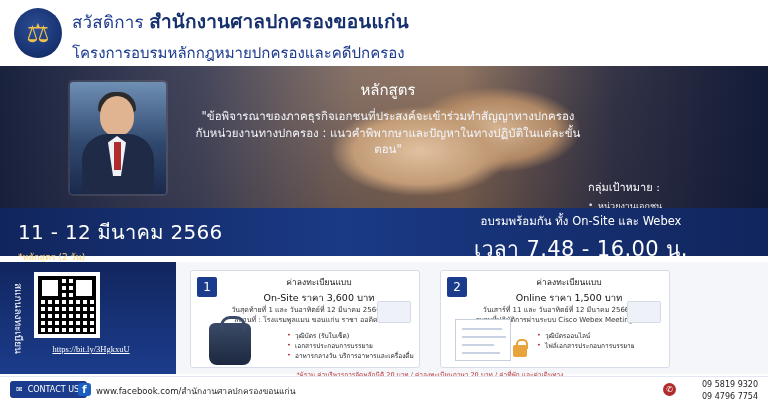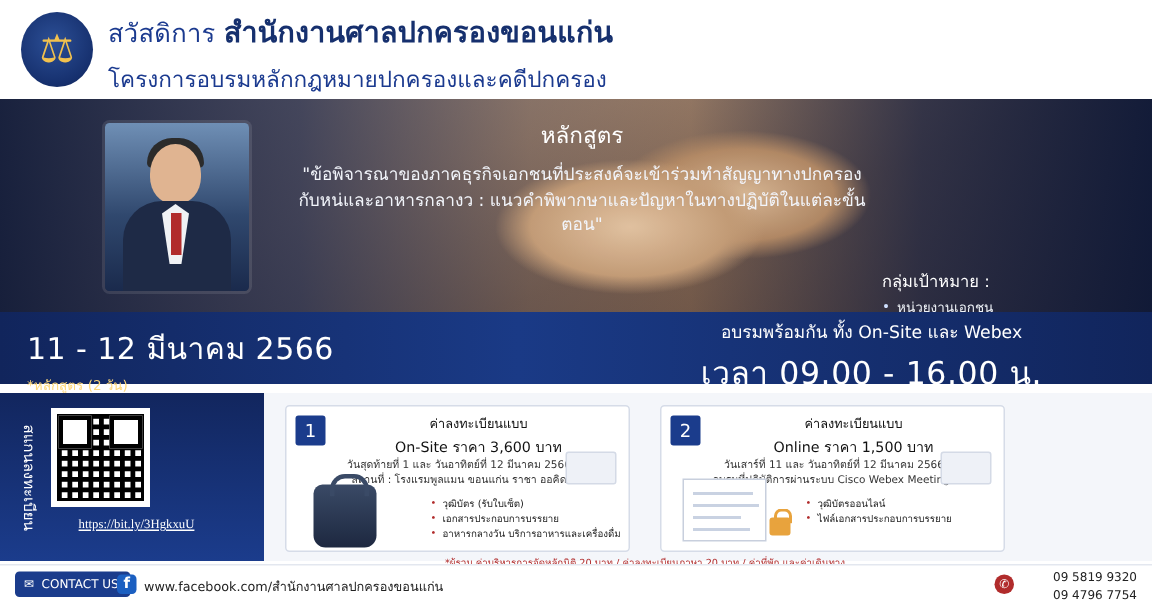--- a/index.html
+++ b/index.html
@@ -224,40 +224,40 @@
       <div class="hair"></div>
       <div class="head"></div>
       <div class="body"></div>
       <div class="shirt"></div>
       <div class="tie"></div>
     </div>
 
     <div class="curriculum">
       <div class="label">หลักสูตร</div>
       <div class="q1">"ข้อพิจารณาของภาคธุรกิจเอกชนที่ประสงค์จะเข้าร่วมทำสัญญาทางปกครอง</div>
-      <div class="q2">กับหน่และอาหารกลางว : แนวคำพิพากษาและปัญหาในทางปฏิบัติในแต่ละขั้นตอน"</div>
+      <div class="q2">กับหน่วยงานทางปกครอง : แนวคำพิพากษาและปัญหาในทางปฏิบัติในแต่ละขั้นตอน"</div>
     </div>
 
     <div class="target-group">
       <div class="tg-title">กลุ่มเป้าหมาย :</div>
       <ul>
         <li>หน่วยงานเอกชน</li>
 
       </ul>
     </div>
   </div>
 
   <div class="band">
     <div class="dates">
       <div class="d1">11 - 12 มีนาคม 2566</div>
       <div class="d2">*หลักสูตร (2 วัน)</div>
     </div>
     <div class="onsite">
       <div class="o1">อบรมพร้อมกัน ทั้ง On-Site และ Webex</div>
-      <div class="o2">เวลา 09.00 - 16.00 น.</div>
+      <div class="o2">เวลา 7.48 - 16.00 น.</div>
     </div>
   </div>
 
   <div class="main"></div>
 
   <div class="qr-panel">
     <div class="qr-vert">สแกนลงทะเบียน</div>
     <div class="qr-box">
       <div class="qr-img"></div>
     </div>

